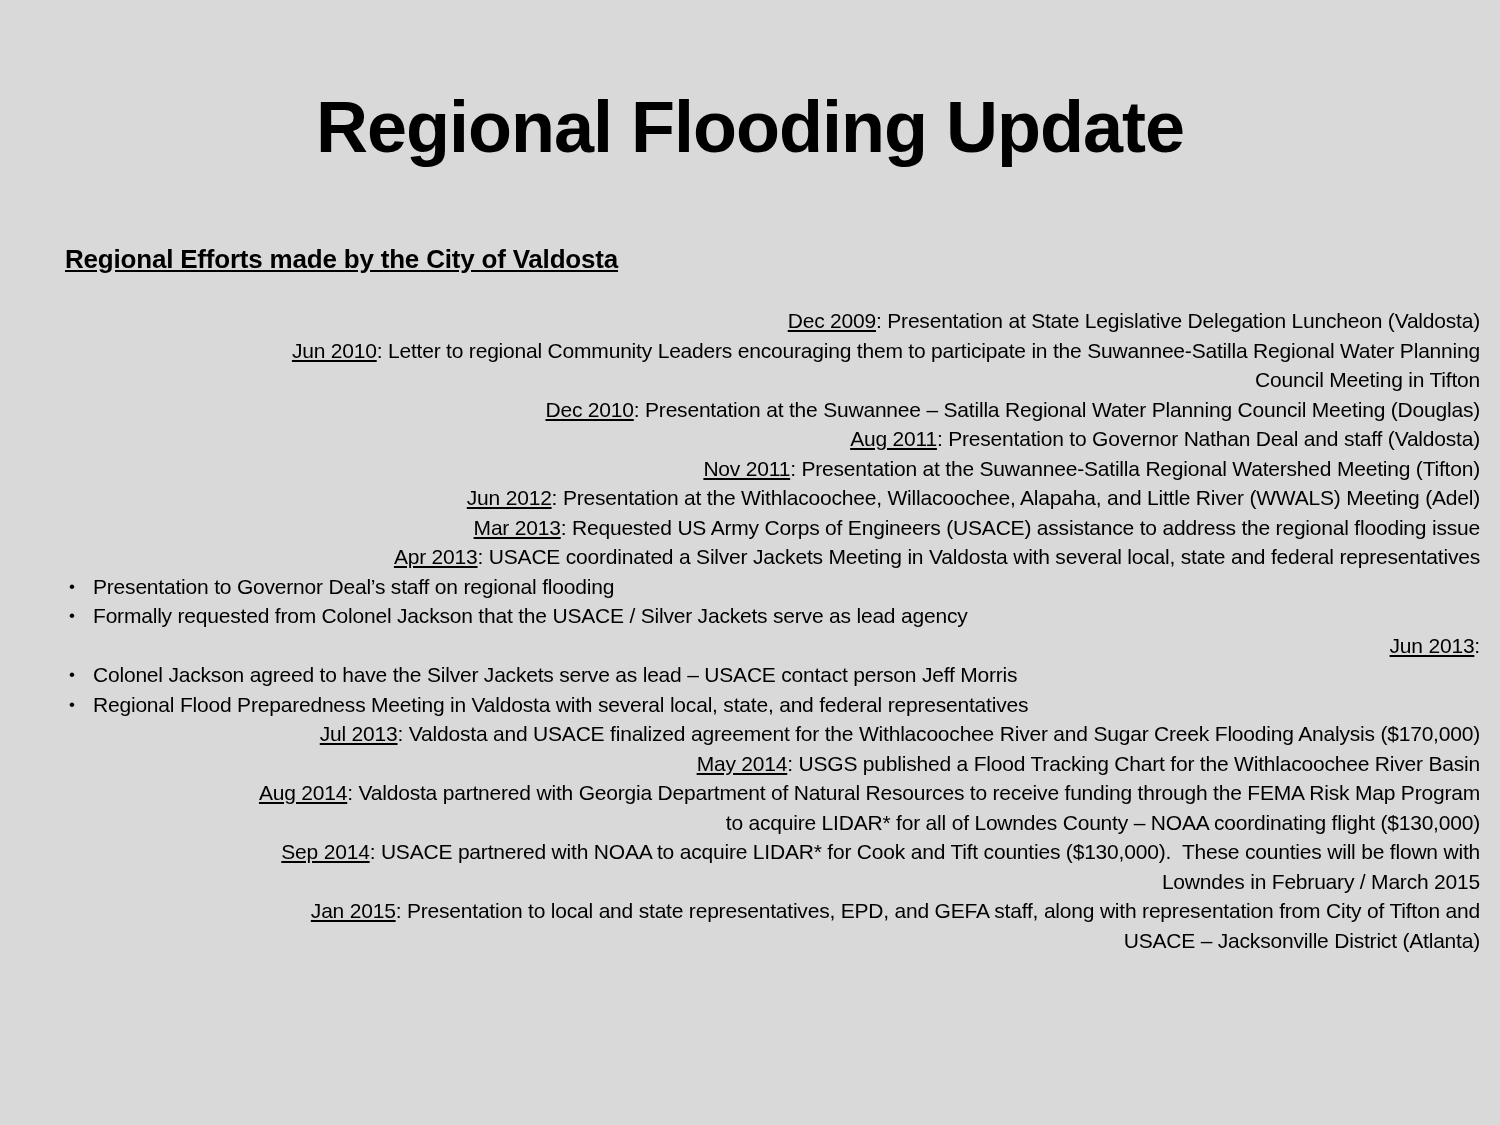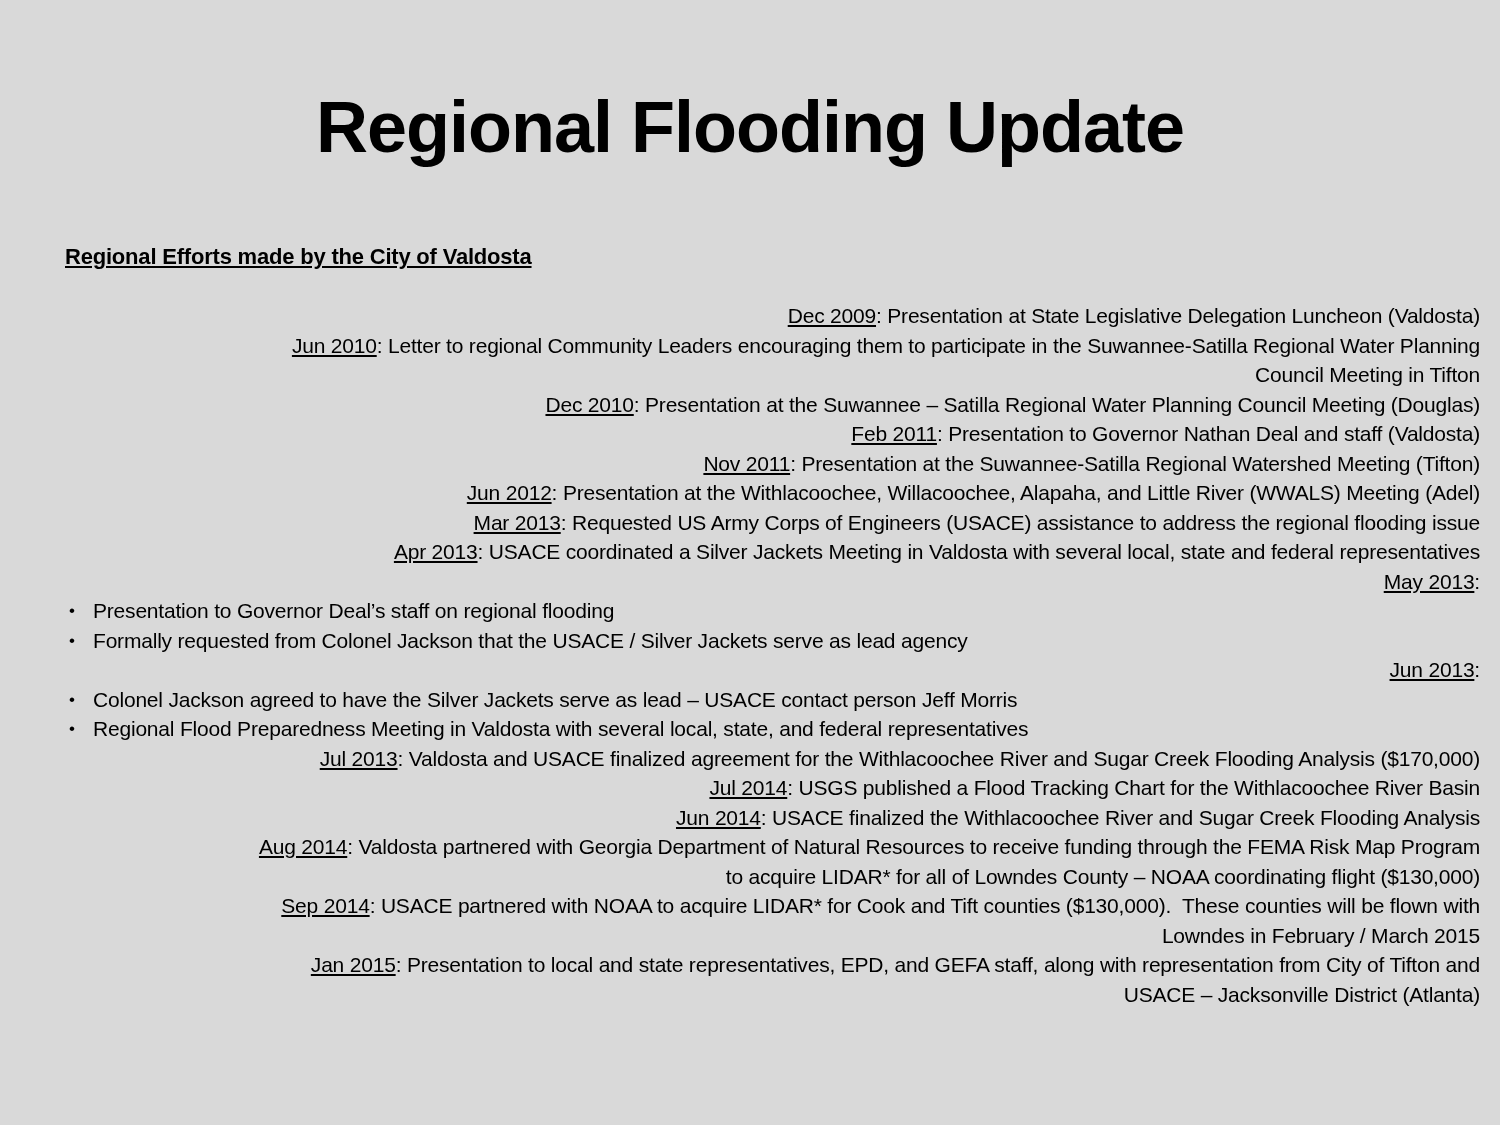--- a/index.html
+++ b/index.html
@@ -25,21 +25,21 @@
     font-weight: 700;
     letter-spacing: -1px;
   }
   .content {
     position: absolute;
     left: 65px;
     right: 20px;
     top: 214px;
   }
   .heading {
-    font-size: 22px;
+    font-size: 26px;
     font-weight: 700;
     text-decoration: underline;
     letter-spacing: -0.2px;
     margin-bottom: 31px;
   }
   .timeline {
     font-size: 21px;
     line-height: 29.5px;
     letter-spacing: -0.2px;
   }
@@ -59,46 +59,44 @@
 
 <div class="slide">
   <h1 class="title">Regional Flooding Update</h1>
   <div class="content">
     <div class="heading">Regional Efforts made by the City of Valdosta</div>
     <div class="timeline" id="timeline">
         <div class="timeline-entry"><span class="entry-date">Dec 2009</span><span class="entry-text">: Presentation at State Legislative Delegation Luncheon (Valdosta)</span></div>
         <div class="timeline-entry"><span class="entry-date">Jun 2010</span><span class="entry-text">: Letter to regional Community Leaders encouraging them to participate in the Suwannee-Satilla Regional Water Planning
 Council Meeting in Tifton</span></div>
         <div class="timeline-entry"><span class="entry-date">Dec 2010</span><span class="entry-text">: Presentation at the Suwannee – Satilla Regional Water Planning Council Meeting (Douglas)</span></div>
-        <div class="timeline-entry"><span class="entry-date">Feb 2011</span><span class="entry-text">: Presentation to Governor Nathan Deal and staff (Valdosta)</span></div>
+        <div class="timeline-entry"><span class="entry-date">Aug 2011</span><span class="entry-text">: Presentation to Governor Nathan Deal and staff (Valdosta)</span></div>
         <div class="timeline-entry"><span class="entry-date">Nov 2011</span><span class="entry-text">: Presentation at the Suwannee-Satilla Regional Watershed Meeting (Tifton)</span></div>
         <div class="timeline-entry"><span class="entry-date">Jun 2012</span><span class="entry-text">: Presentation at the Withlacoochee, Willacoochee, Alapaha, and Little River (WWALS) Meeting (Adel)</span></div>
         <div class="timeline-entry"><span class="entry-date">Mar 2013</span><span class="entry-text">: Requested US Army Corps of Engineers (USACE) assistance to address the regional flooding issue</span></div>
         <div class="timeline-entry"><span class="entry-date">Apr 2013</span><span class="entry-text">: USACE coordinated a Silver Jackets Meeting in Valdosta with several local, state and federal representatives</span></div>
-        <div class="timeline-entry"><span class="entry-date">May 2013</span><span class="entry-text">:</span></div>
         <div class="bullet-item">
           <span class="bullet-glyph">•</span>
           <span class="bullet-text">Presentation to Governor Deal’s staff on regional flooding</span>
         </div>
         <div class="bullet-item">
           <span class="bullet-glyph">•</span>
           <span class="bullet-text">Formally requested from Colonel Jackson that the USACE / Silver Jackets serve as lead agency</span>
         </div>
         <div class="timeline-entry"><span class="entry-date">Jun 2013</span><span class="entry-text">:</span></div>
         <div class="bullet-item">
           <span class="bullet-glyph">•</span>
           <span class="bullet-text">Colonel Jackson agreed to have the Silver Jackets serve as lead – USACE contact person Jeff Morris</span>
         </div>
         <div class="bullet-item">
           <span class="bullet-glyph">•</span>
           <span class="bullet-text">Regional Flood Preparedness Meeting in Valdosta with several local, state, and federal representatives</span>
         </div>
         <div class="timeline-entry"><span class="entry-date">Jul 2013</span><span class="entry-text">: Valdosta and USACE finalized agreement for the Withlacoochee River and Sugar Creek Flooding Analysis ($170,000)</span></div>
-        <div class="timeline-entry"><span class="entry-date">Jul 2014</span><span class="entry-text">: USGS published a Flood Tracking Chart for the Withlacoochee River Basin</span></div>
-        <div class="timeline-entry"><span class="entry-date">Jun 2014</span><span class="entry-text">: USACE finalized the Withlacoochee River and Sugar Creek Flooding Analysis</span></div>
+        <div class="timeline-entry"><span class="entry-date">May 2014</span><span class="entry-text">: USGS published a Flood Tracking Chart for the Withlacoochee River Basin</span></div>
         <div class="timeline-entry"><span class="entry-date">Aug 2014</span><span class="entry-text">: Valdosta partnered with Georgia Department of Natural Resources to receive funding through the FEMA Risk Map Program
 to acquire LIDAR* for all of Lowndes County – NOAA coordinating flight ($130,000)</span></div>
         <div class="timeline-entry"><span class="entry-date">Sep 2014</span><span class="entry-text">: USACE partnered with NOAA to acquire LIDAR* for Cook and Tift counties ($130,000).  These counties will be flown with
 Lowndes in February / March 2015</span></div>
         <div class="timeline-entry"><span class="entry-date">Jan 2015</span><span class="entry-text">: Presentation to local and state representatives, EPD, and GEFA staff, along with representation from City of Tifton and
 USACE – Jacksonville District (Atlanta)</span></div>
       </div>
   </div>
 </div>
 

